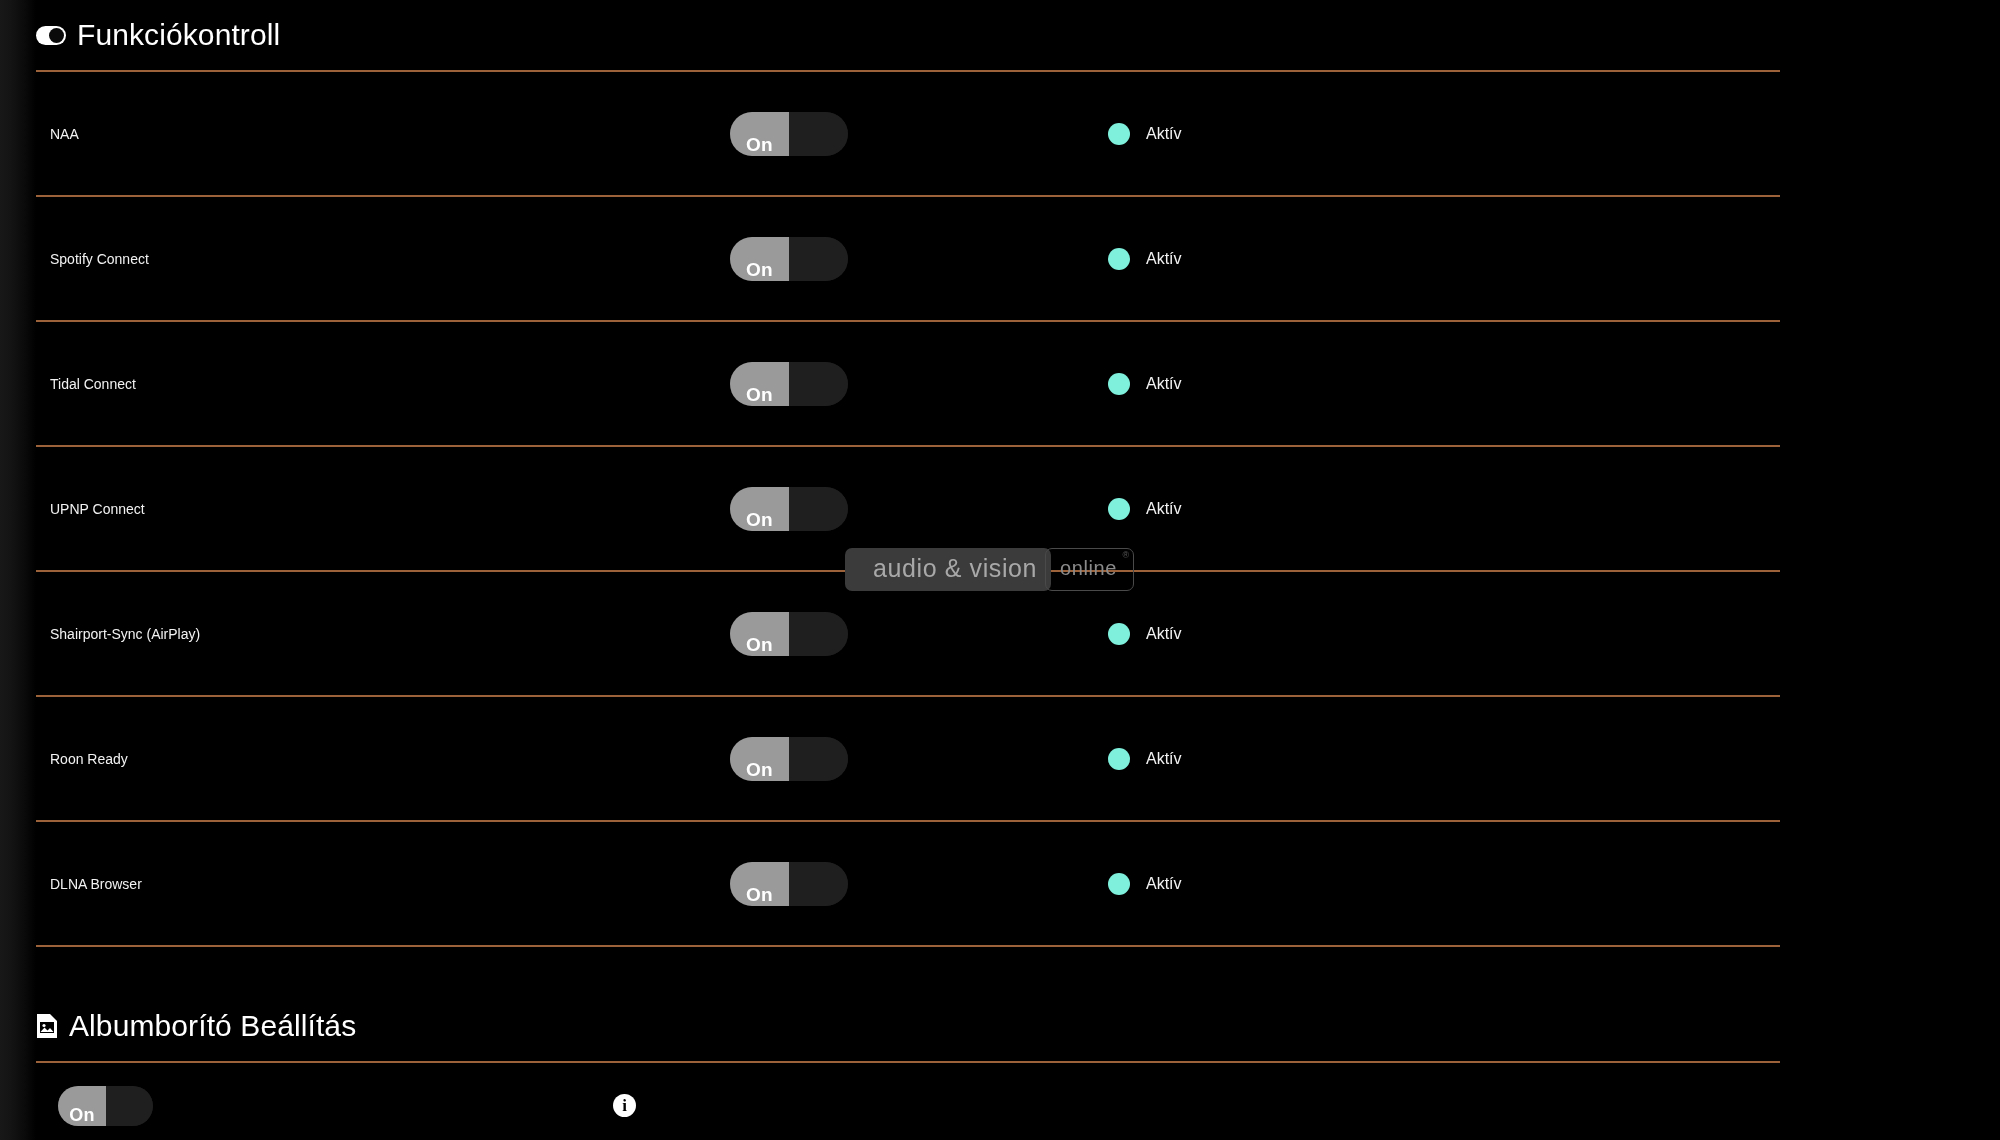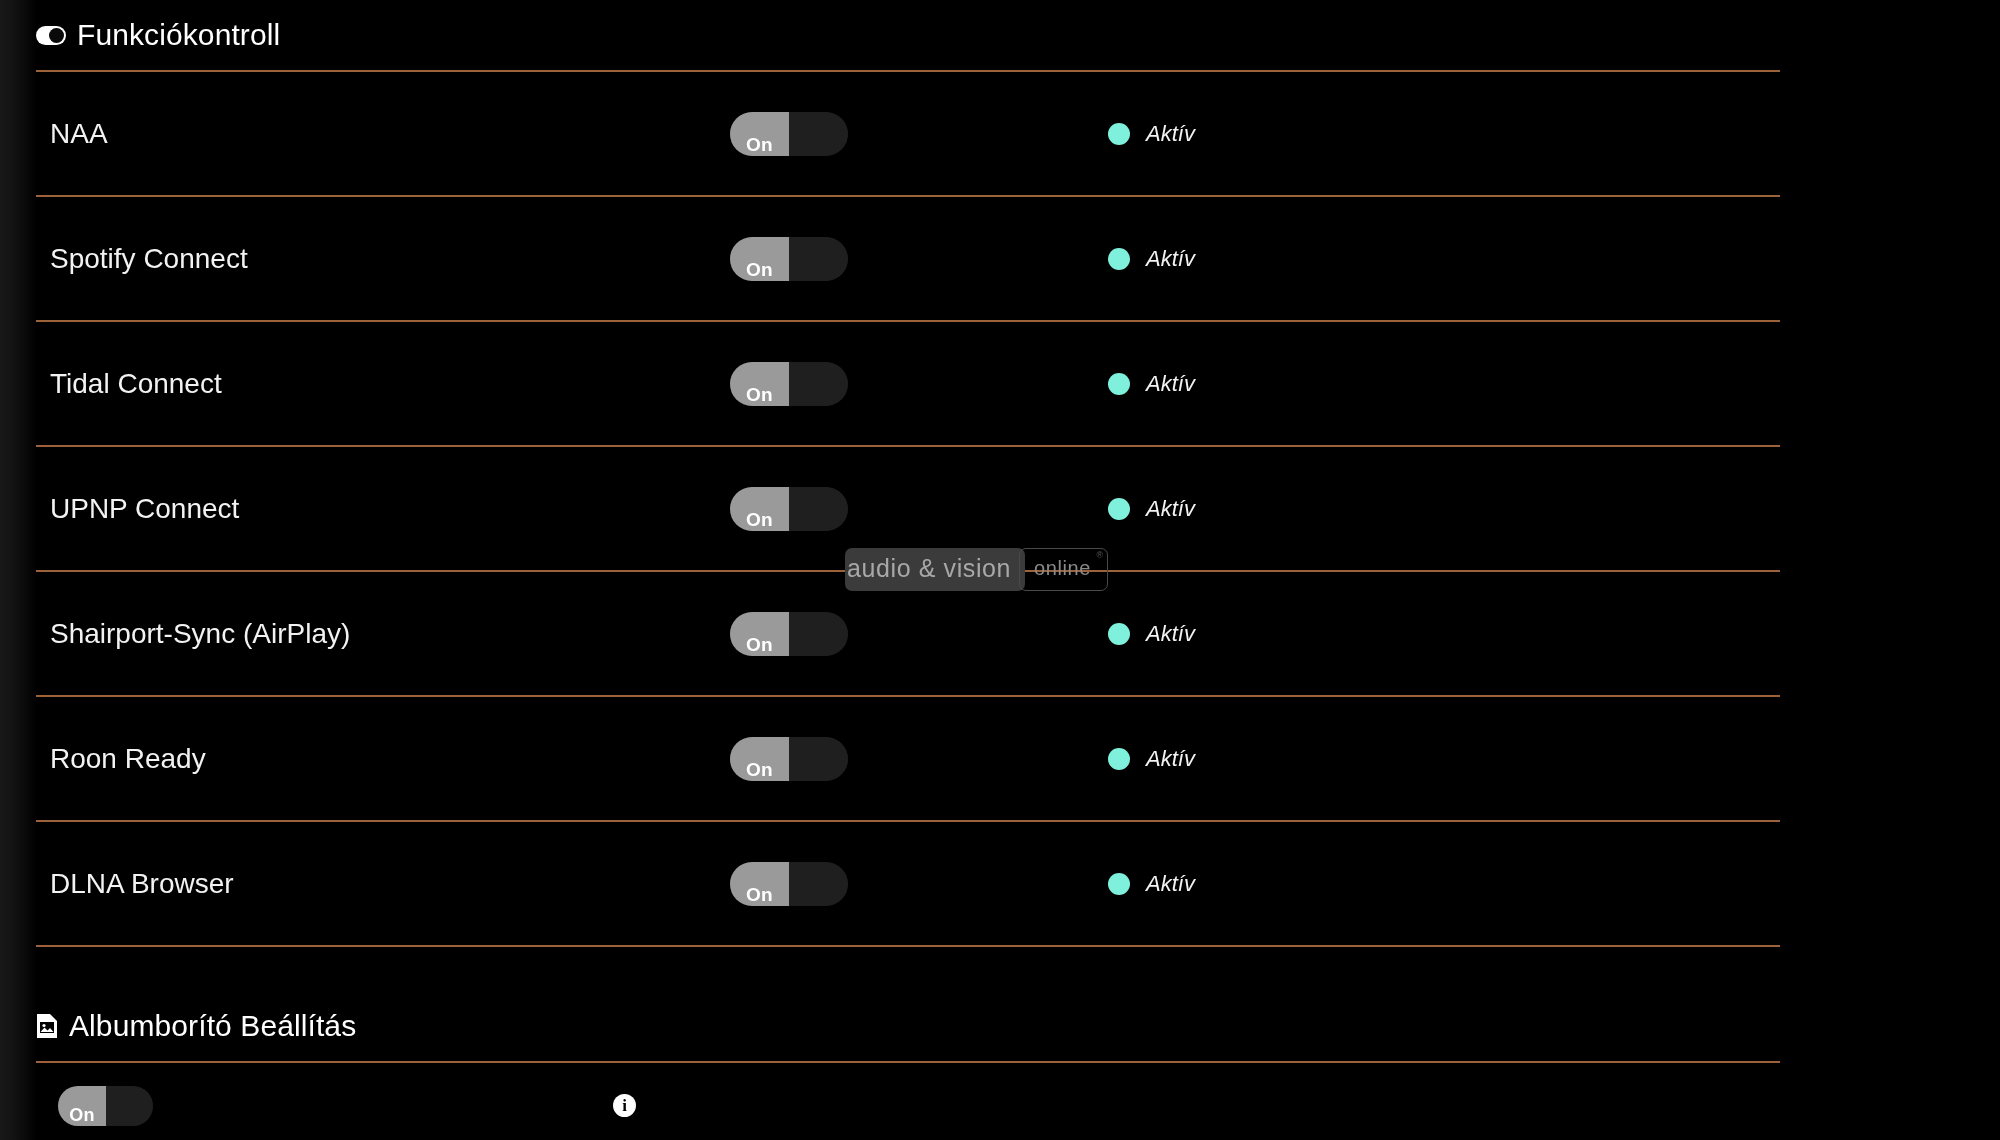--- a/index.html
+++ b/index.html
@@ -91,21 +91,21 @@
 
   .feature-row {
     position: relative;
     height: 123px;
     display: flex;
     align-items: center;
     padding-left: 50px;
   }
 
   .feature-row .label {
-    font-size: 28px;
+    font-size: 14px;
     font-weight: 400;
     color: #f2f2f2;
     white-space: nowrap;
     width: 680px;
     flex: 0 0 auto;
   }
 
   
   .toggle {
     position: relative;
@@ -149,24 +149,23 @@
     margin-left: 260px;
     flex: 0 0 auto;
   }
   .status .dot {
     width: 22px; height: 22px;
     border-radius: 50%;
     background: #7ff0dc;
     flex: 0 0 auto;
   }
   .status .status-text {
-    font-size: 22px;
+    font-size: 16px;
     color: #f2f2f2;
     white-space: nowrap;
-    font-style: italic;
   }
 
   
   .album-section { margin-top: 44px; }
 
   .album-row {
     position: relative;
     height: 85px;
     display: flex;
     align-items: center;
@@ -219,21 +218,21 @@
     left: 845px;
     top: 548px;
     display: flex;
     align-items: stretch;
     z-index: 5;
     pointer-events: none;
   }
   .watermark .wm-left {
     background: #3b3b3b;
     border-radius: 7px;
-    padding: 6px 14px 8px 2px;
+    padding: 6px 14px 8px 28px;
     display: flex;
     align-items: center;
   }
   .watermark .wm-left span {
     font-size: 25px;
     font-weight: 300;
     letter-spacing: .6px;
     color: #a8a8a8;
     white-space: nowrap;
   }

